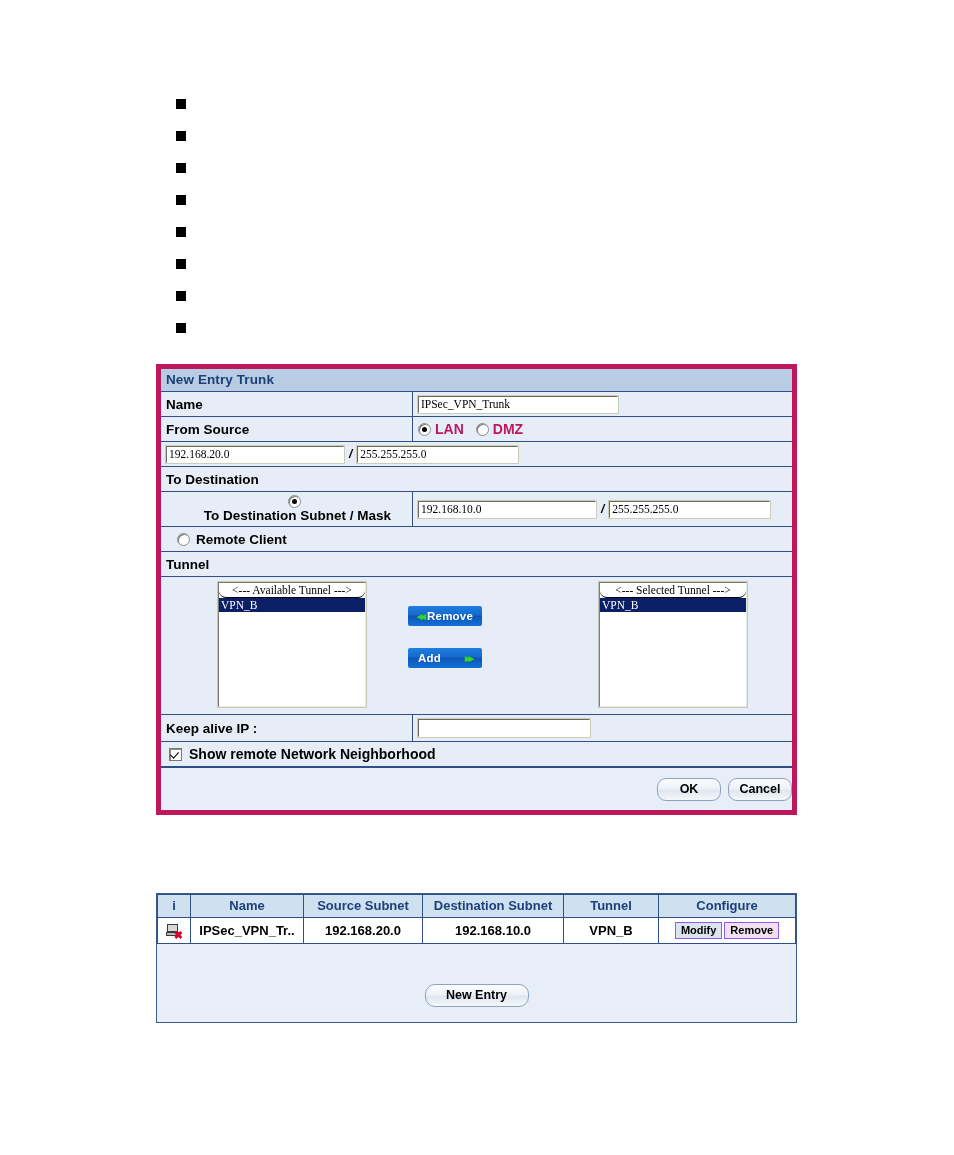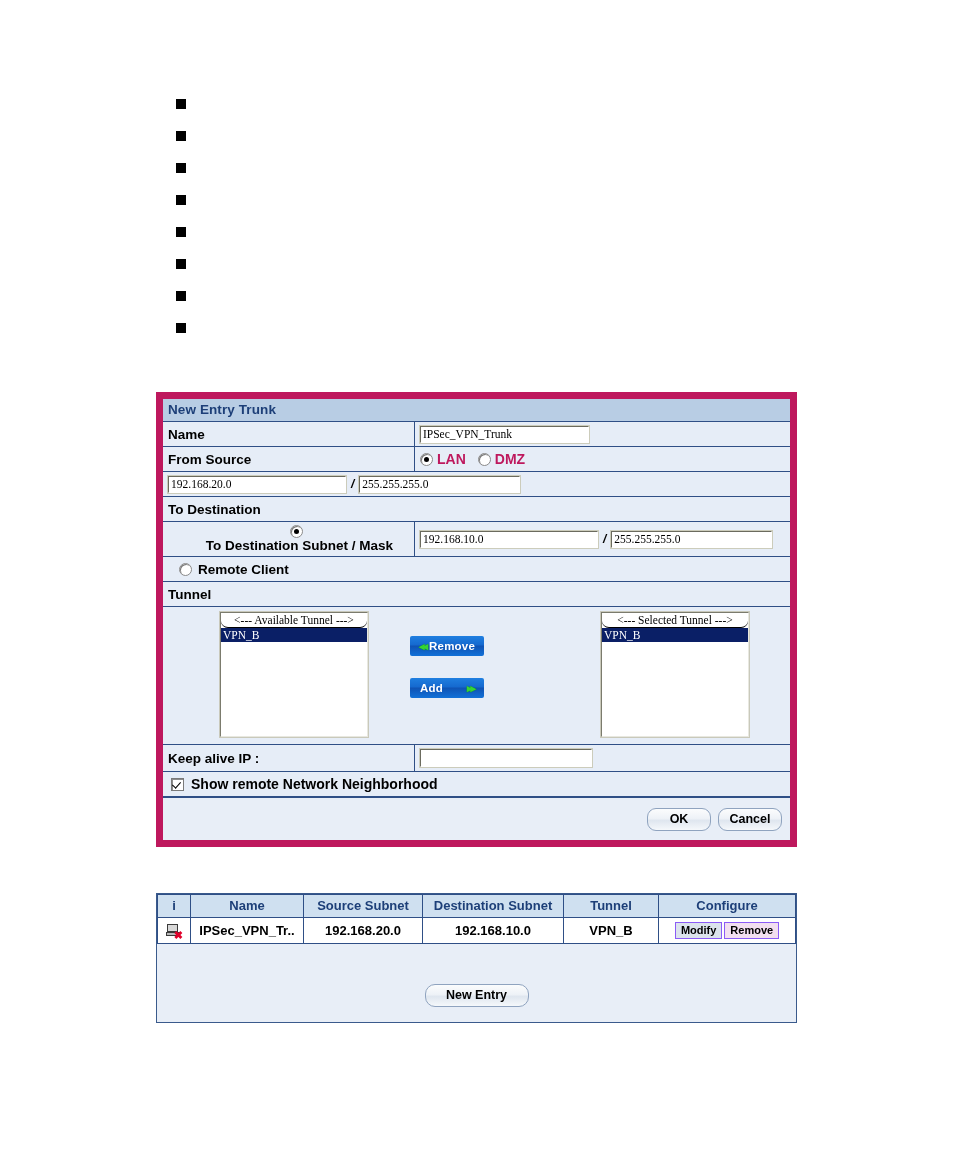--- a/index.html
+++ b/index.html
@@ -36,23 +36,23 @@
   .bullet-text {
     margin-left: 10px;
     font-size: 12px;
     color: #000;
   }
 
   
   #form-panel {
     position: absolute;
     left: 156px;
-    top: 392px;
+    top: 364px;
     width: 641px;
-    border: 7px solid #be185d;
+    border: 5px solid #be185d;
     box-sizing: border-box;
     background: #e8eef7;
   }
   .panel-title {
     background: #b8cde4;
     color: #1d3f78;
     font-size: 13.5px;
     font-weight: bold;
     padding: 3px 0 4px 5px;
     border-bottom: 1px solid #2f4f86;
@@ -105,21 +105,21 @@
     font-family: "Liberation Serif", serif;
     font-size: 11.5px;
     color: #000;
     display: flex;
     align-items: center;
     padding: 0 2px;
     box-sizing: border-box;
     outline: 1px solid #ccccbb;
     outline-offset: 0px;
   }
-  .tinput.name-w { width: 169px; }
+  .tinput.name-w { width: 200px; }
   .tinput.subnet-w { width: 178px; }
   .tinput.mask-w { width: 161px; }
   .tinput.keep-w { width: 172px; height: 18px; }
   .slash {
     font-weight: bold;
     font-size: 12px;
     font-style: italic;
     margin: 0 5px;
     color: #000;
   }
@@ -247,21 +247,21 @@
     text-shadow: 0 0 1px #0a7a0a;
   }
 
   
   #form-footer {
     background: #e8eef7;
     height: 42px;
     display: flex;
     align-items: center;
     justify-content: flex-end;
-    padding-right: 8px;
+    padding-right: 0;
     box-sizing: border-box;
   }
   .pillbtn {
     border: 1px solid #8fa3bf;
     border-radius: 9px;
     background: linear-gradient(to bottom, #fbfcfd 0%, #eef2f7 45%, #dfe6ef 55%, #f5f8fb 100%);
     color: #000;
     font-size: 12.5px;
     font-weight: bold;
     font-family: "Liberation Sans", sans-serif;

